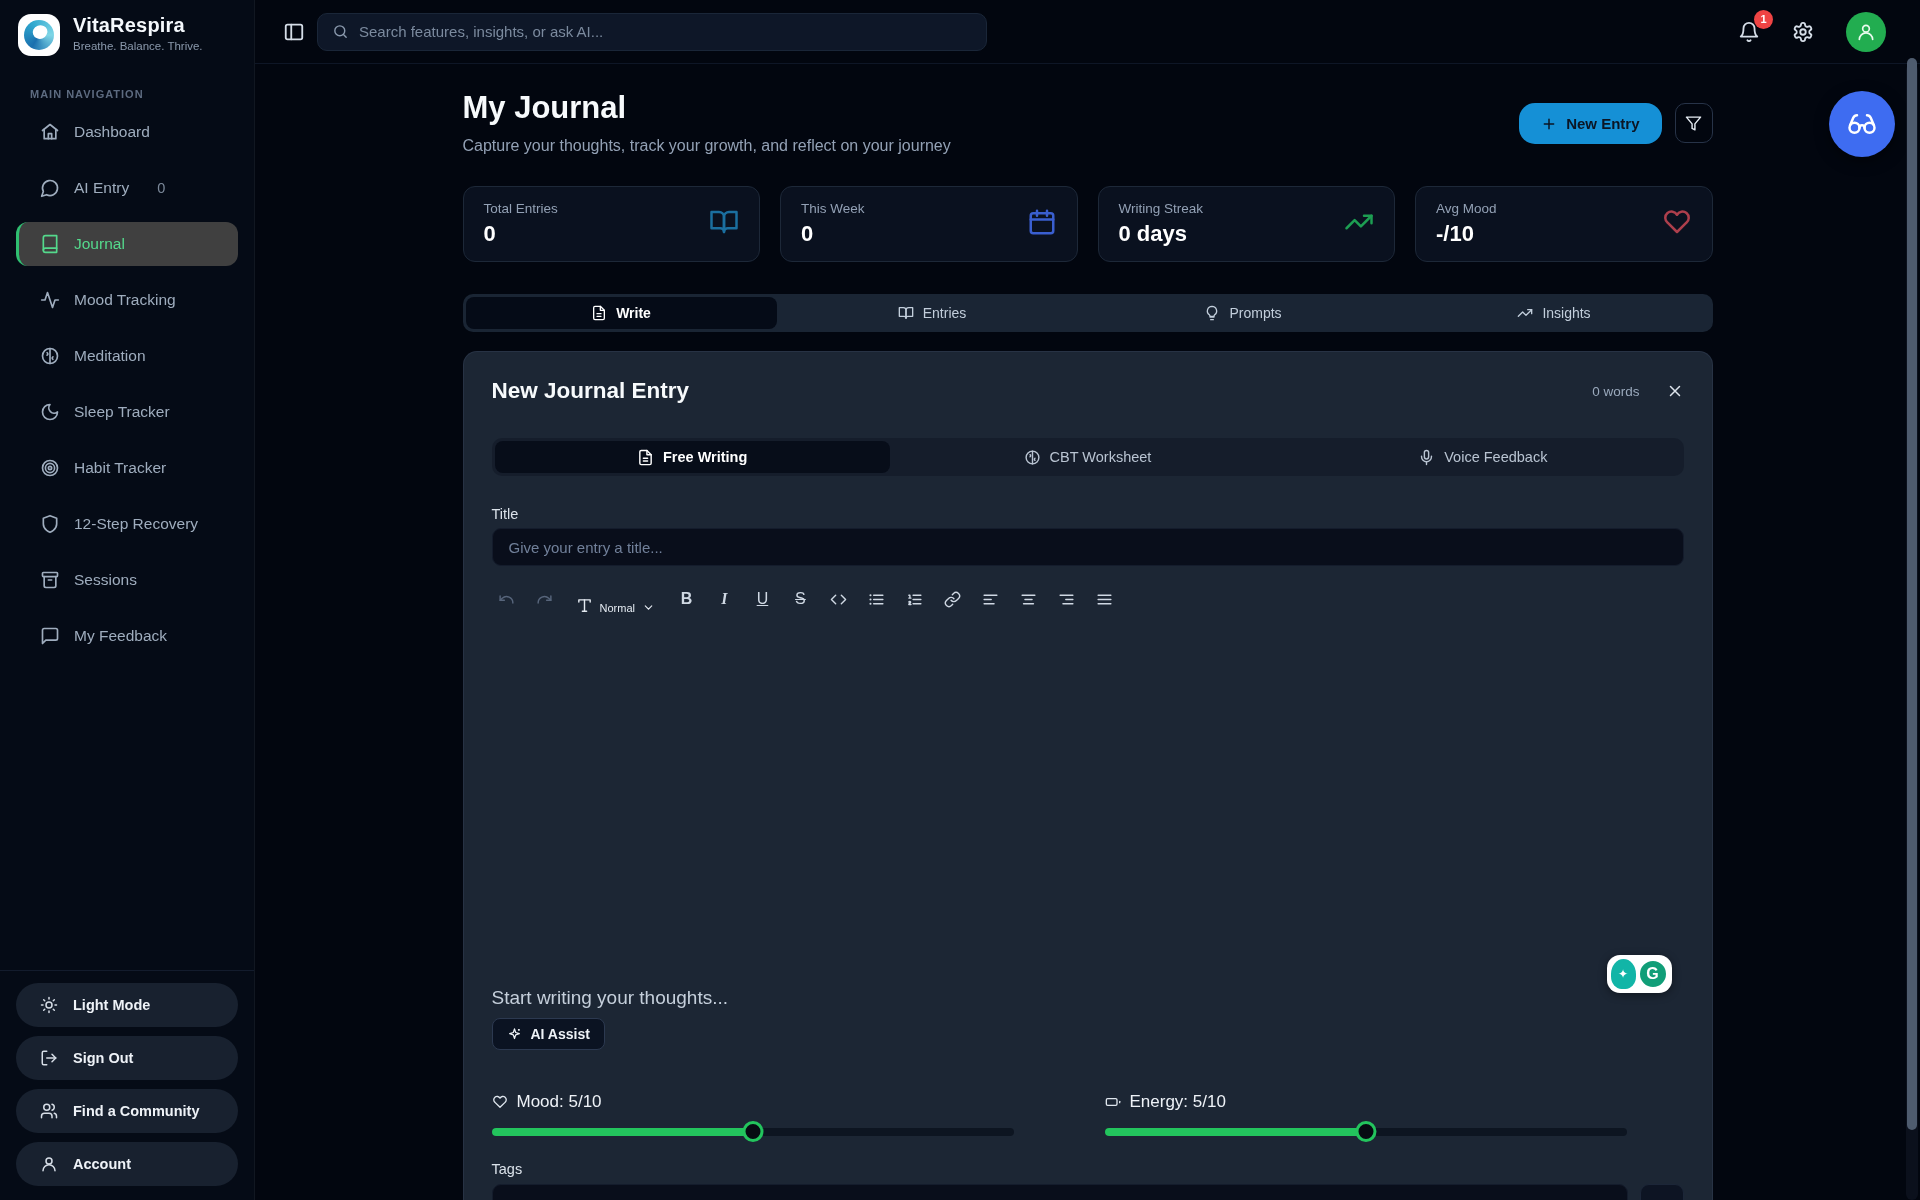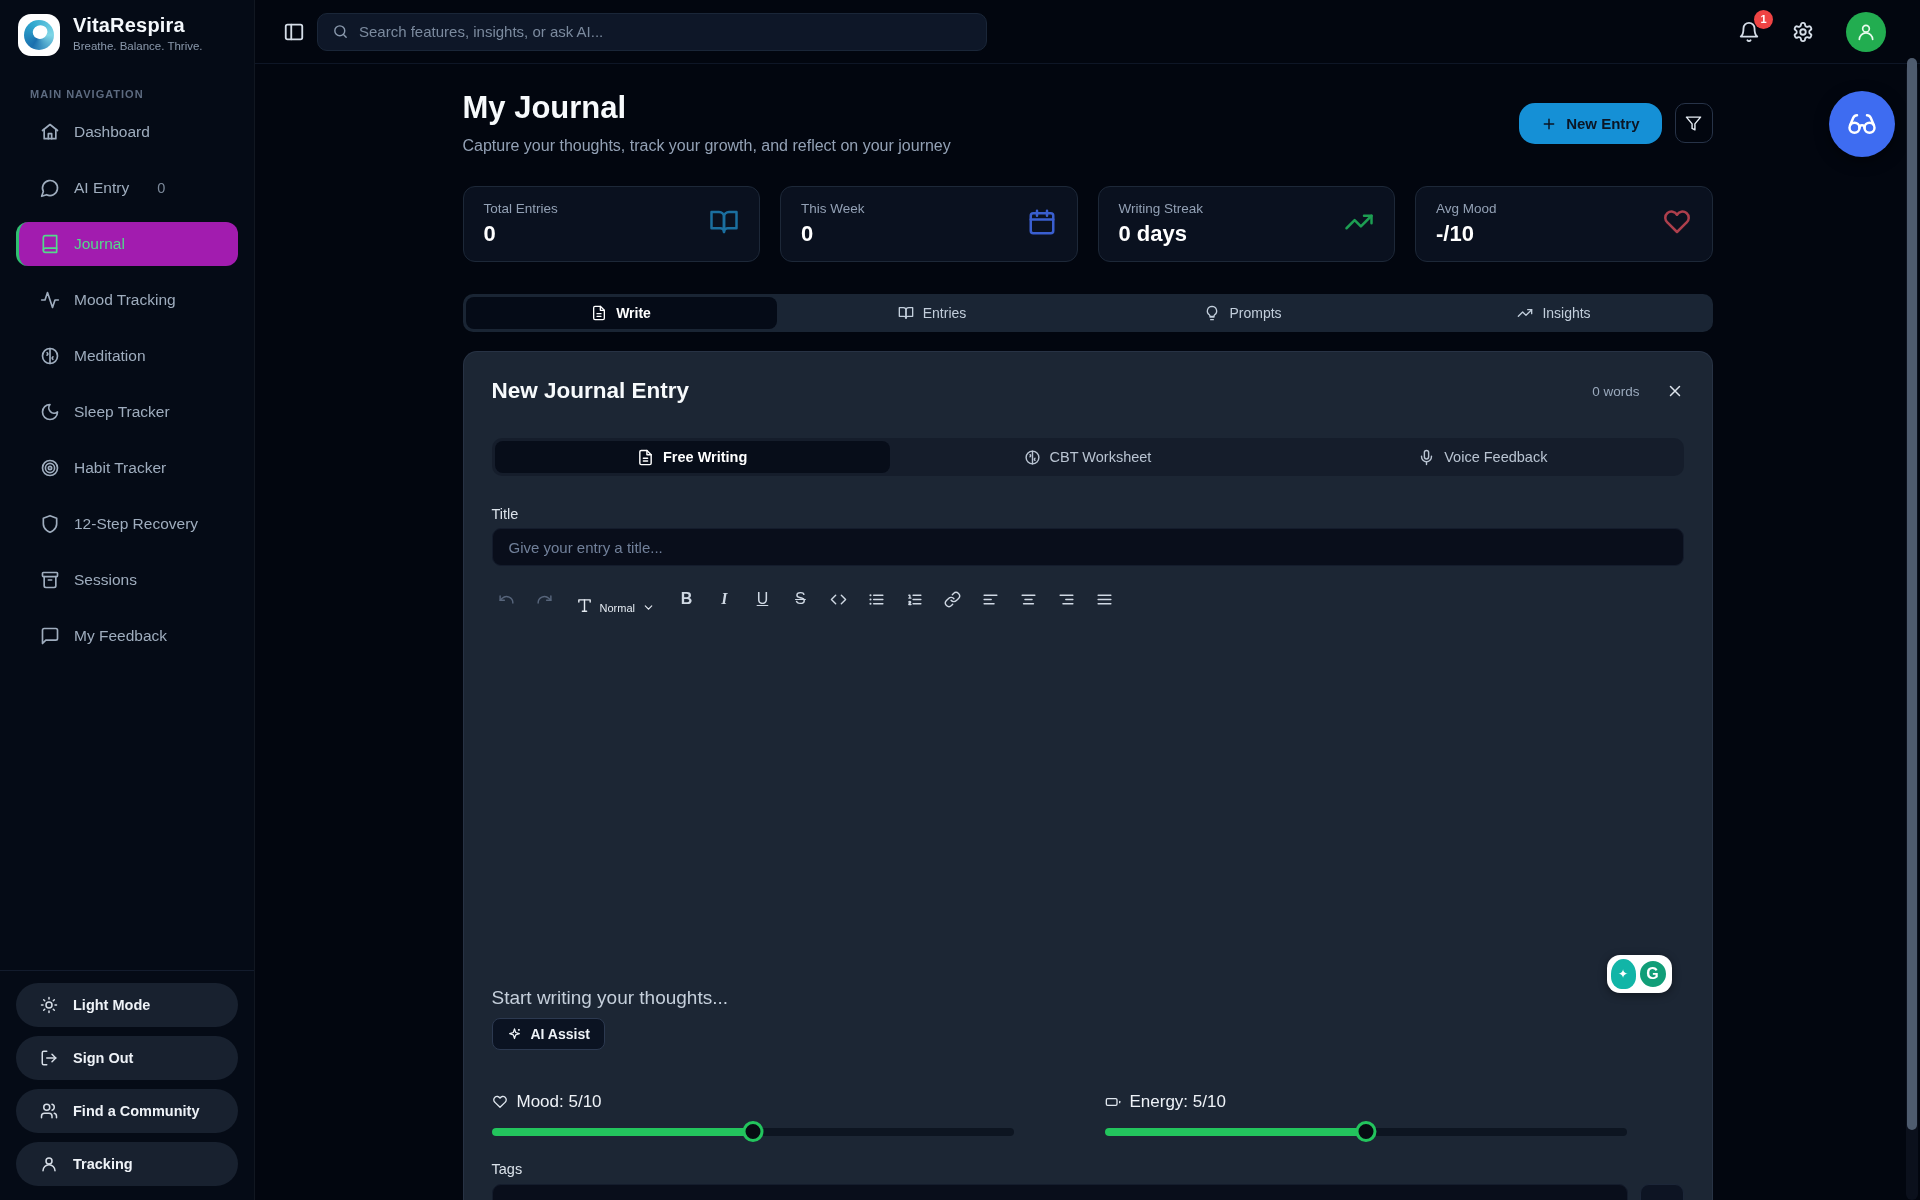--- a/index.html
+++ b/index.html
@@ -13,21 +13,21 @@
   .logo { width:42px; height:42px; background:#ffffff; border-radius:13px; display:flex; align-items:center; justify-content:center; }
   .logo-swirl { width:30px; height:30px; border-radius:50%; background:conic-gradient(from 210deg,#1a6fae,#2fa8cf,#7fd6e6,#1a6fae); position:relative; }
   .logo-swirl:after { content:""; position:absolute; left:9px; top:5px; width:14px; height:14px; background:#fff; border-radius:60% 45% 55% 50%; transform:rotate(25deg); }
   .brand-name { font-size:20px; font-weight:700; color:#f4f8fc; letter-spacing:.2px; }
   .brand-tag { font-size:11.5px; color:#8b99ac; margin-top:3px; }
   .nav-label { font-size:11px; font-weight:700; letter-spacing:1px; color:#5d6b80; padding:22px 16px 10px 30px; }
   .nav { display:flex; flex-direction:column; gap:12px; padding:0 16px; }
   .nav-item { display:flex; align-items:center; gap:14px; height:44px; padding:0 12px 0 24px; border-radius:12px; color:#9fadbe; font-size:15.5px; cursor:pointer; }
   .nav-item .ic { width:20px; height:20px; display:flex; color:#8painee; }
   .nav-item .ic svg { width:20px; height:20px; }
-  .nav-item.active { background:#a21caf; border-left:3px solid #2fbf71; padding-left:21px; color:#54d98c; }
+  .nav-item.active { background:#404040; border-left:3px solid #2fbf71; padding-left:21px; color:#54d98c; }
   .nav-item.active .ic { color:#54d98c; }
   .nav-count { margin-left:14px; color:#7b8899; font-size:14.5px; }
   .sidebar-footer { margin-top:auto; border-top:1px solid #131c2d; padding:12px 16px 0 16px; display:flex; flex-direction:column; gap:9px; }
   .foot-btn { display:flex; align-items:center; gap:15px; height:44px; border-radius:22px; background:#18212f; color:#eef2f7; font-size:14.5px; font-weight:600; padding:0 12px 0 24px; cursor:pointer; border:none; }
   .foot-btn .ic, .foot-btn .ic svg { width:18px; height:18px; color:#d6dde6; display:flex; }
 
   
   .main { flex:1; display:flex; flex-direction:column; height:100%; }
   .topbar { height:64px; min-height:64px; display:flex; align-items:center; padding:0 34px 0 28px; border-bottom:1px solid #0e1626; }
   .icon-btn { background:none; border:none; color:#d5dde7; cursor:pointer; display:flex; align-items:center; }
@@ -257,21 +257,21 @@
           </span>
           <span>Find a Community</span>
         </button>
         <button class="foot-btn">
           <span class="ic">
             <svg viewBox="0 0 24 24" fill="none" stroke="currentColor" stroke-width="2" stroke-linecap="round" stroke-linejoin="round">
               <circle cx="12" cy="8" r="4"></circle>
               <path d="M20 21a8 8 0 0 0-16 0"></path>
             </svg>
           </span>
-          <span>Tracking</span>
+          <span>Account</span>
         </button>
       </div>
   </aside>
 
   <div class="main">
     <header class="topbar">
       <button class="icon-btn">
           <span style="display:flex">
             <svg viewBox="0 0 24 24" fill="none" stroke="currentColor" stroke-width="2" stroke-linecap="round" stroke-linejoin="round">
               <rect x="3" y="4" width="18" height="16" rx="2"></rect>

